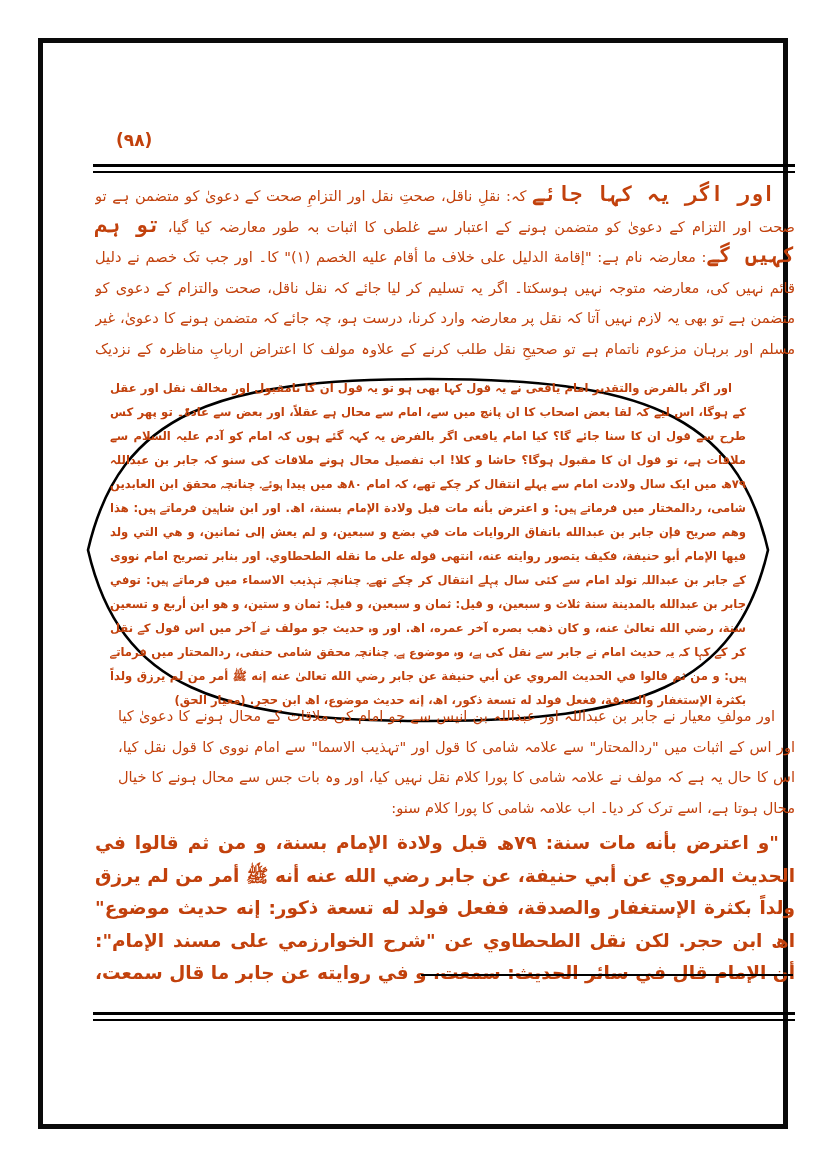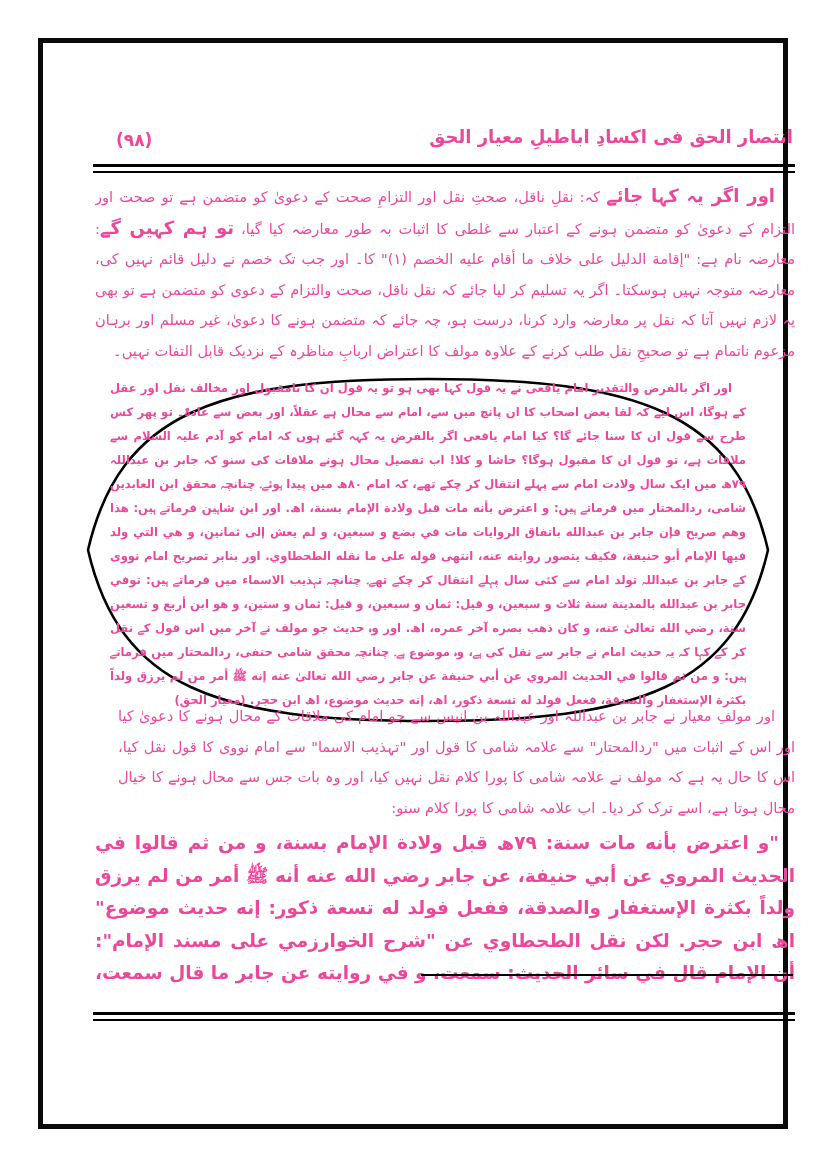--- a/index.html
+++ b/index.html
@@ -1,21 +1,21 @@
 <!DOCTYPE html>
 <html lang="ur" dir="rtl"><head>
 <meta charset="utf-8">
 <style>
   html,body{margin:0;padding:0;background:#e8e8e8;}
   .page{
     position:relative;
     width:826px;height:1169px;
     margin:0 auto;
     background:#ffffff;
-    color:#ec4899;
+    color:#c2410c;
     font-family:"DejaVu Sans",sans-serif;
     direction:rtl;
     overflow:hidden;
   }
   .frame{
     position:absolute;
     top:38px;left:38px;right:38px;bottom:40px;
     border:5px solid #0a0a0a;
     pointer-events:none;
   }
@@ -80,32 +80,31 @@
     border-top:2px solid #000;height:0;
   }
   .footnote{
     position:absolute;top:982px;right:321px;
     font-size:13.5px;
     white-space:nowrap;
     direction:rtl;
   }
   .footnote .fn-marker{margin-left:16px;font-weight:bold;}
   strong{font-weight:bold;}
-  .b-lg{font-size:18px;}
+  .b-lg{font-size:21px;font-family:Liberation Mono, monospace;}
 </style>
 </head>
 <body>
 
 <div class="page">
 
   <div class="frame"></div>
 
   <div class="page-number">(٩٨)</div>
 
-  <div class="header-title">انتصار الحق فی اکسادِ اباطیلِ معیار الحق</div>
 
   <div class="double-rule rule-top"></div>
 
   <div class="para para1"><strong class="b-lg">اور اگر یہ کہا جائے</strong><span> کہ: نقلِ ناقل، صحتِ نقل اور التزامِ صحت کے دعویٰ کو متضمن ہے تو صحت اور التزام کے دعویٰ کو متضمن ہونے کے اعتبار سے غلطی کا اثبات بہ طور معارضہ کیا گیا، </span><strong class="b-lg">تو ہم کہیں گے</strong><span>: معارضہ نام ہے: "إقامة الدليل على خلاف ما أقام عليه الخصم (۱)" کا۔ اور جب تک خصم نے دلیل قائم نہیں کی، معارضہ متوجہ نہیں ہوسکتا۔ اگر یہ تسلیم کر لیا جائے کہ نقل ناقل، صحت والتزام کے دعوی کو متضمن ہے تو بھی یہ لازم نہیں آتا کہ نقل پر معارضہ وارد کرنا، درست ہو، چہ جائے کہ متضمن ہونے کا دعویٰ، غیر مسلم اور برہان مزعوم ناتمام ہے تو صحیحِ نقل طلب کرنے کے علاوہ مولف کا اعتراض اربابِ مناظرہ کے نزدیک قابل التفات نہیں۔</span></div>
 
   <div class="cartouche">
     <svg width="700" height="368" viewBox="0 0 700 368">
       <path d="M 350 13
                C 140 13, 42 46, 10 184
                C 42 322, 140 355, 350 355

